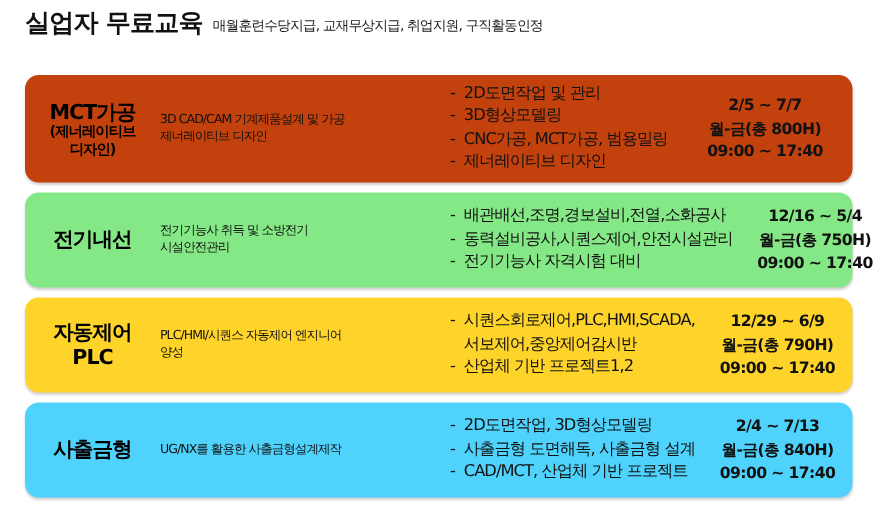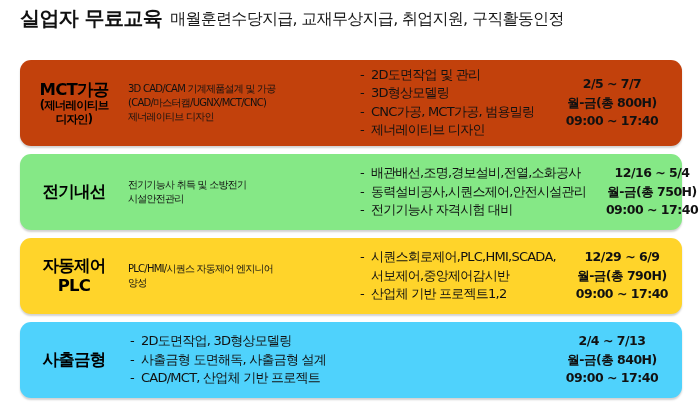--- a/index.html
+++ b/index.html
@@ -34,21 +34,21 @@
     white-space: nowrap;
   }
   .header-title {
     font-size: 20px;
     font-weight: 700;
     color: #111111;
     letter-spacing: -0.6px;
     line-height: 1;
   }
   .header-subtitle {
-    font-size: 16px;
+    font-size: 11px;
     font-weight: 500;
     color: #1a1a1a;
     letter-spacing: -0.7px;
     line-height: 1;
     position: relative;
     top: -1px;
   }
 
   
   .course-list {
@@ -156,21 +156,20 @@
 
   <div class="course-list">
       <div class="course-card" style="background: #c2410c;">
         <div class="card-category">
           <div class="card-category-main">MCT가공</div>
           <div class="card-category-sub">(제너레이티브</div>
           <div class="card-category-sub">디자인)</div>
         </div>
         <div class="card-title">
           <div>3D CAD/CAM 기계제품설계 및 가공</div>
-          <div>(CAD/마스터캠/UGNX/MCT/CNC)</div>
           <div>제너레이티브 디자인</div>
         </div>
         <div class="card-topics">
           <div class="topic-line">
             <span class="topic-dash">-</span>
             <span class="topic-text">2D도면작업 및 관리</span>
           </div>
           <div class="topic-line">
             <span class="topic-dash">-</span>
             <span class="topic-text">3D형상모델링</span>
@@ -244,20 +243,23 @@
         <div class="card-schedule">
           <div>12/29 ~ 6/9</div>
           <div>월-금(총 790H)</div>
           <div>09:00 ~ 17:40</div>
         </div>
       </div>
       <div class="course-card" style="background: rgb(79, 210, 252);">
         <div class="card-category">
           <div class="card-category-main">사출금형</div>
         </div>
+        <div class="card-title">
+          <div>UG/NX를 활용한 사출금형설계제작</div>
+        </div>
         <div class="card-topics">
           <div class="topic-line">
             <span class="topic-dash">-</span>
             <span class="topic-text">2D도면작업, 3D형상모델링</span>
           </div>
           <div class="topic-line">
             <span class="topic-dash">-</span>
             <span class="topic-text">사출금형 도면해독, 사출금형 설계</span>
           </div>
           <div class="topic-line">

